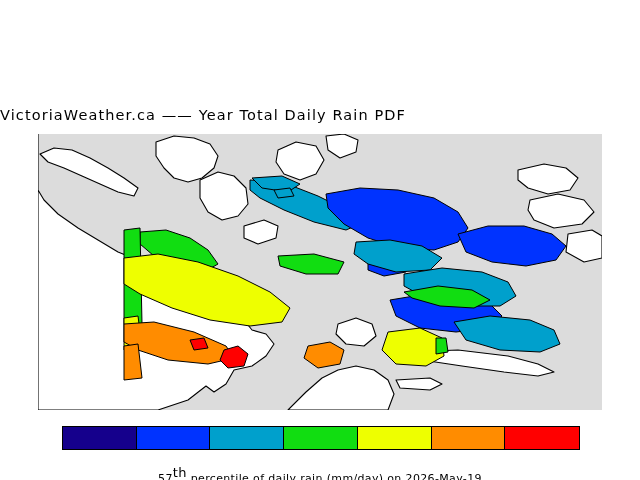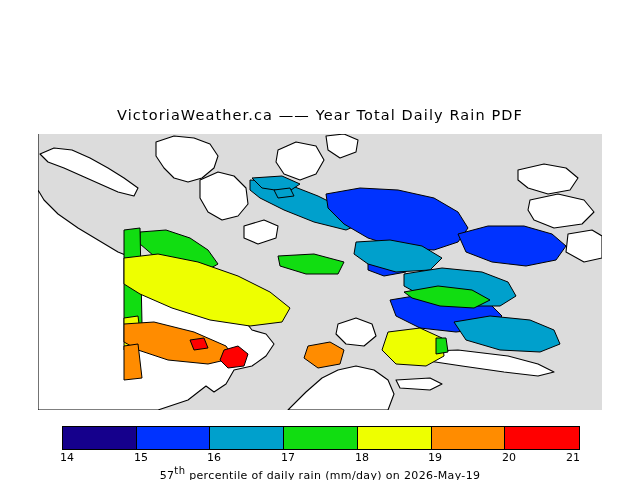--- a/index.html
+++ b/index.html
@@ -12,21 +12,20 @@
     height: 480px;
     position: relative;
     overflow: hidden;
     font-family: "DejaVu Sans", sans-serif;
   }
   #page-title {
     position: absolute;
     left: 0;
     top: 107px;
     width: 640px;
-    text-align: center;
     font-family: "DejaVu Sans", sans-serif;
     font-size: 14.5px;
     letter-spacing: 1.1px;
     color: #000000;
     white-space: pre;
   }
   #map-panel {
     position: absolute;
     left: 38px;
     top: 134px;
@@ -84,21 +83,21 @@
     top: 41px;
     width: 640px;
     text-align: center;
     font-family: "DejaVu Sans", sans-serif;
     font-size: 11px;
     letter-spacing: 0.35px;
     color: #000000;
     white-space: pre;
   }
   #cb-caption sup {
-    font-size: 10px;
+    font-size: 13px;
     vertical-align: super;
   }
 </style>
 </head>
 <body>
 
 <div id="page-title">VictoriaWeather.ca —— Year Total Daily Rain PDF</div>
 
 <div id="map-panel">
   <svg id="map-svg" viewBox="0 0 564 276" preserveAspectRatio="none">
@@ -187,25 +186,15 @@
   <div id="colorbar">
     <div class="cb-seg" style="background:#15008c"></div>
     <div class="cb-seg" style="background:#0033ff"></div>
     <div class="cb-seg" style="background:#00a0cc"></div>
     <div class="cb-seg" style="background:#11dd11"></div>
     <div class="cb-seg" style="background:#eeff00"></div>
     <div class="cb-seg" style="background:#ff8c00"></div>
     <div class="cb-seg" style="background:#ff0000"></div>
   </div>
 
-  <div id="cb-ticklabels">
-    <span class="cb-tick" style="left:60px">14</span>
-    <span class="cb-tick" style="left:134px">15</span>
-    <span class="cb-tick" style="left:207px">16</span>
-    <span class="cb-tick" style="left:281px">17</span>
-    <span class="cb-tick" style="left:355px">18</span>
-    <span class="cb-tick" style="left:428px">19</span>
-    <span class="cb-tick" style="left:502px">20</span>
-    <span class="cb-tick" style="left:566px">21</span>
-  </div>
 
   <div id="cb-caption"><span>57</span><sup>th</sup><span> percentile of daily rain (mm/day) on 2026-May-19</span></div>
 </div>
 
 </body></html>

